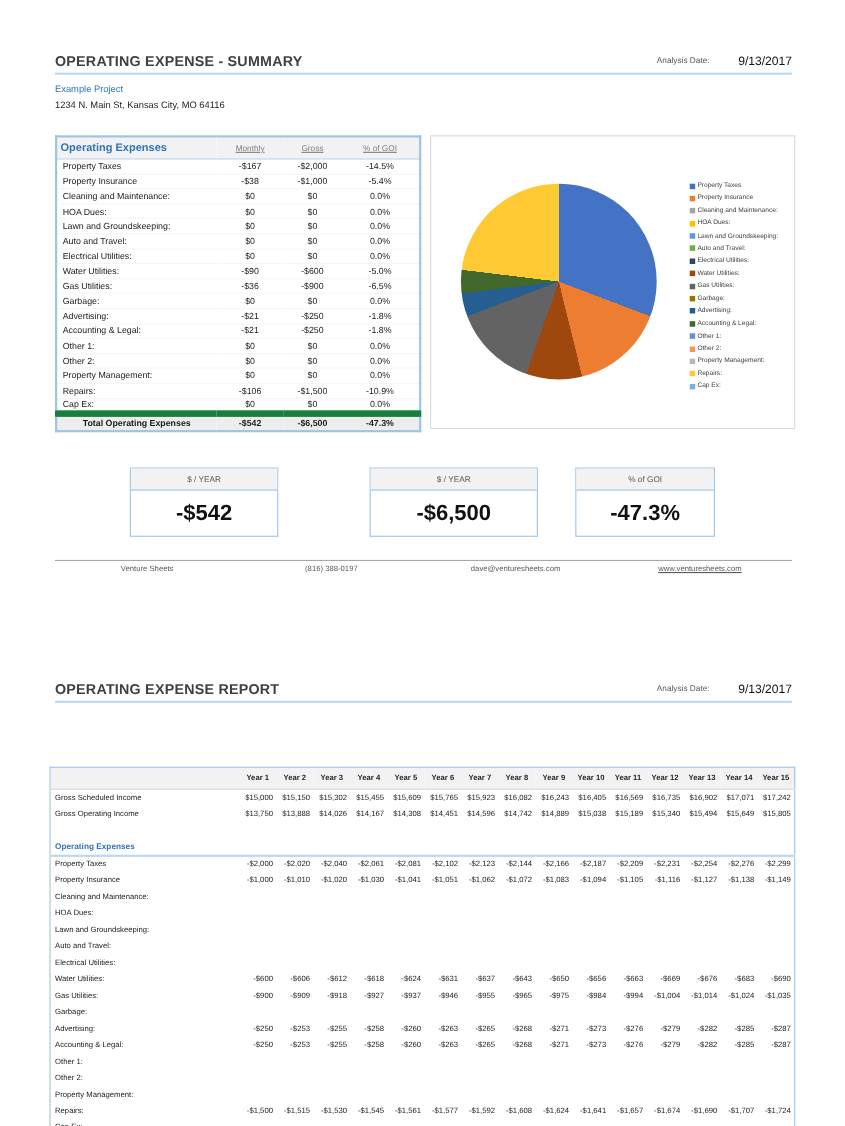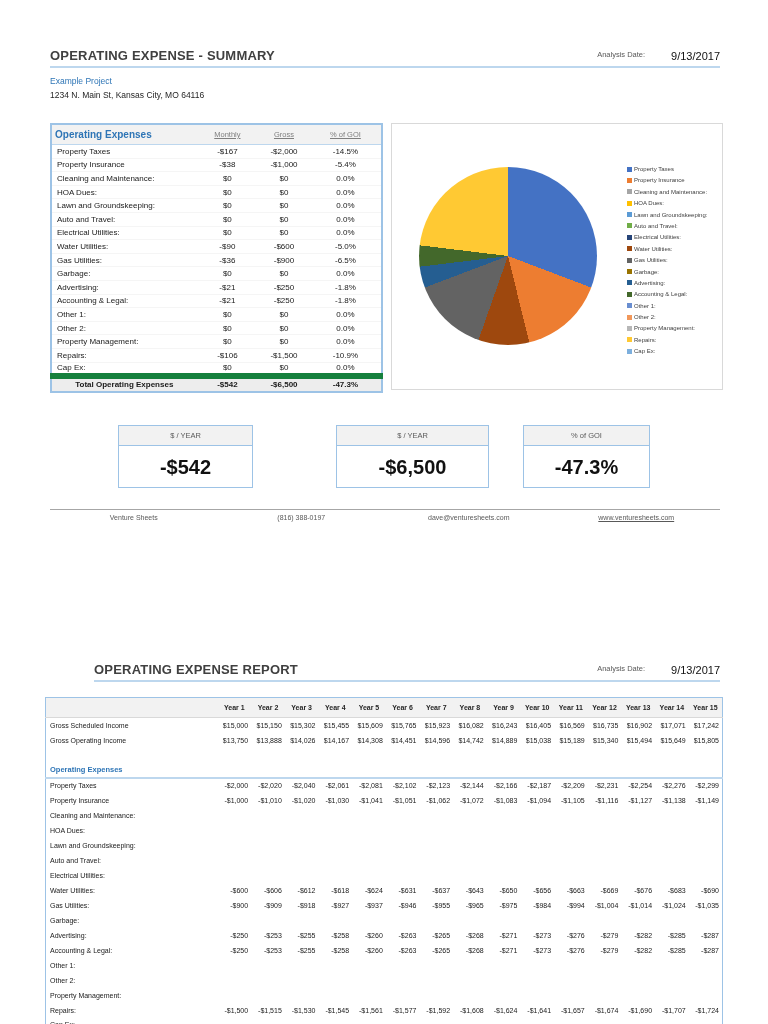--- a/index.html
+++ b/index.html
@@ -286,21 +286,21 @@
     <div class="metric-value">-47.3%</div>
   </div>
 
   <div class="footer">
     <span>Venture Sheets</span>
     <span>(816) 388-0197</span>
     <a href="#">dave@venturesheets.com</a>
     <a href="#" class="web">www.venturesheets.com</a>
   </div>
 
-  <div class="sec-header" style="top:662px;margin-left:44px;">
+  <div class="sec-header" style="top:619px;">
     <div class="sec-title">OPERATING EXPENSE REPORT</div>
     <div class="ad-label">Analysis Date:</div>
     <div class="ad-value">9/13/2017</div>
   </div>
 
   <div class="rep-wrap">
     <table class="rep">
       <colgroup>
           <col class="lbl">
         </colgroup>

